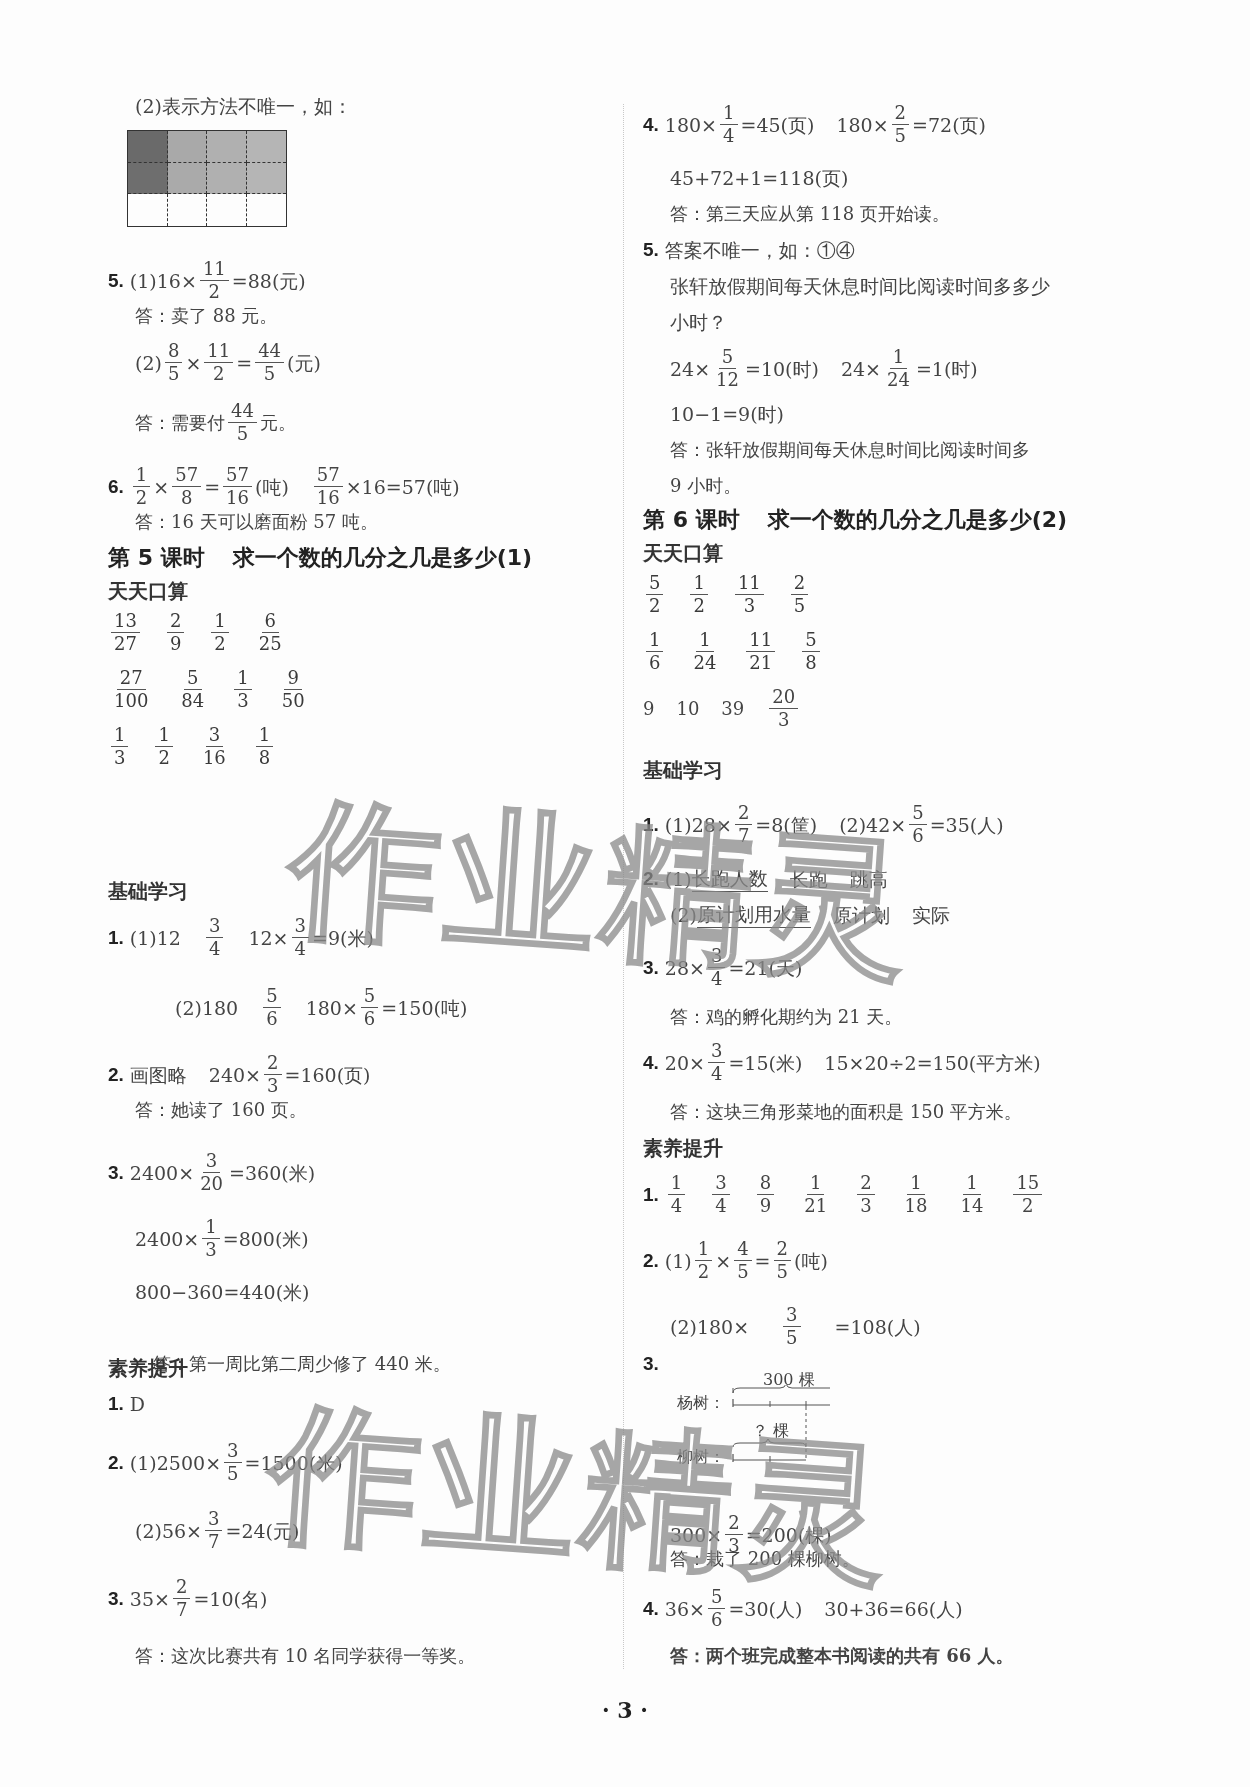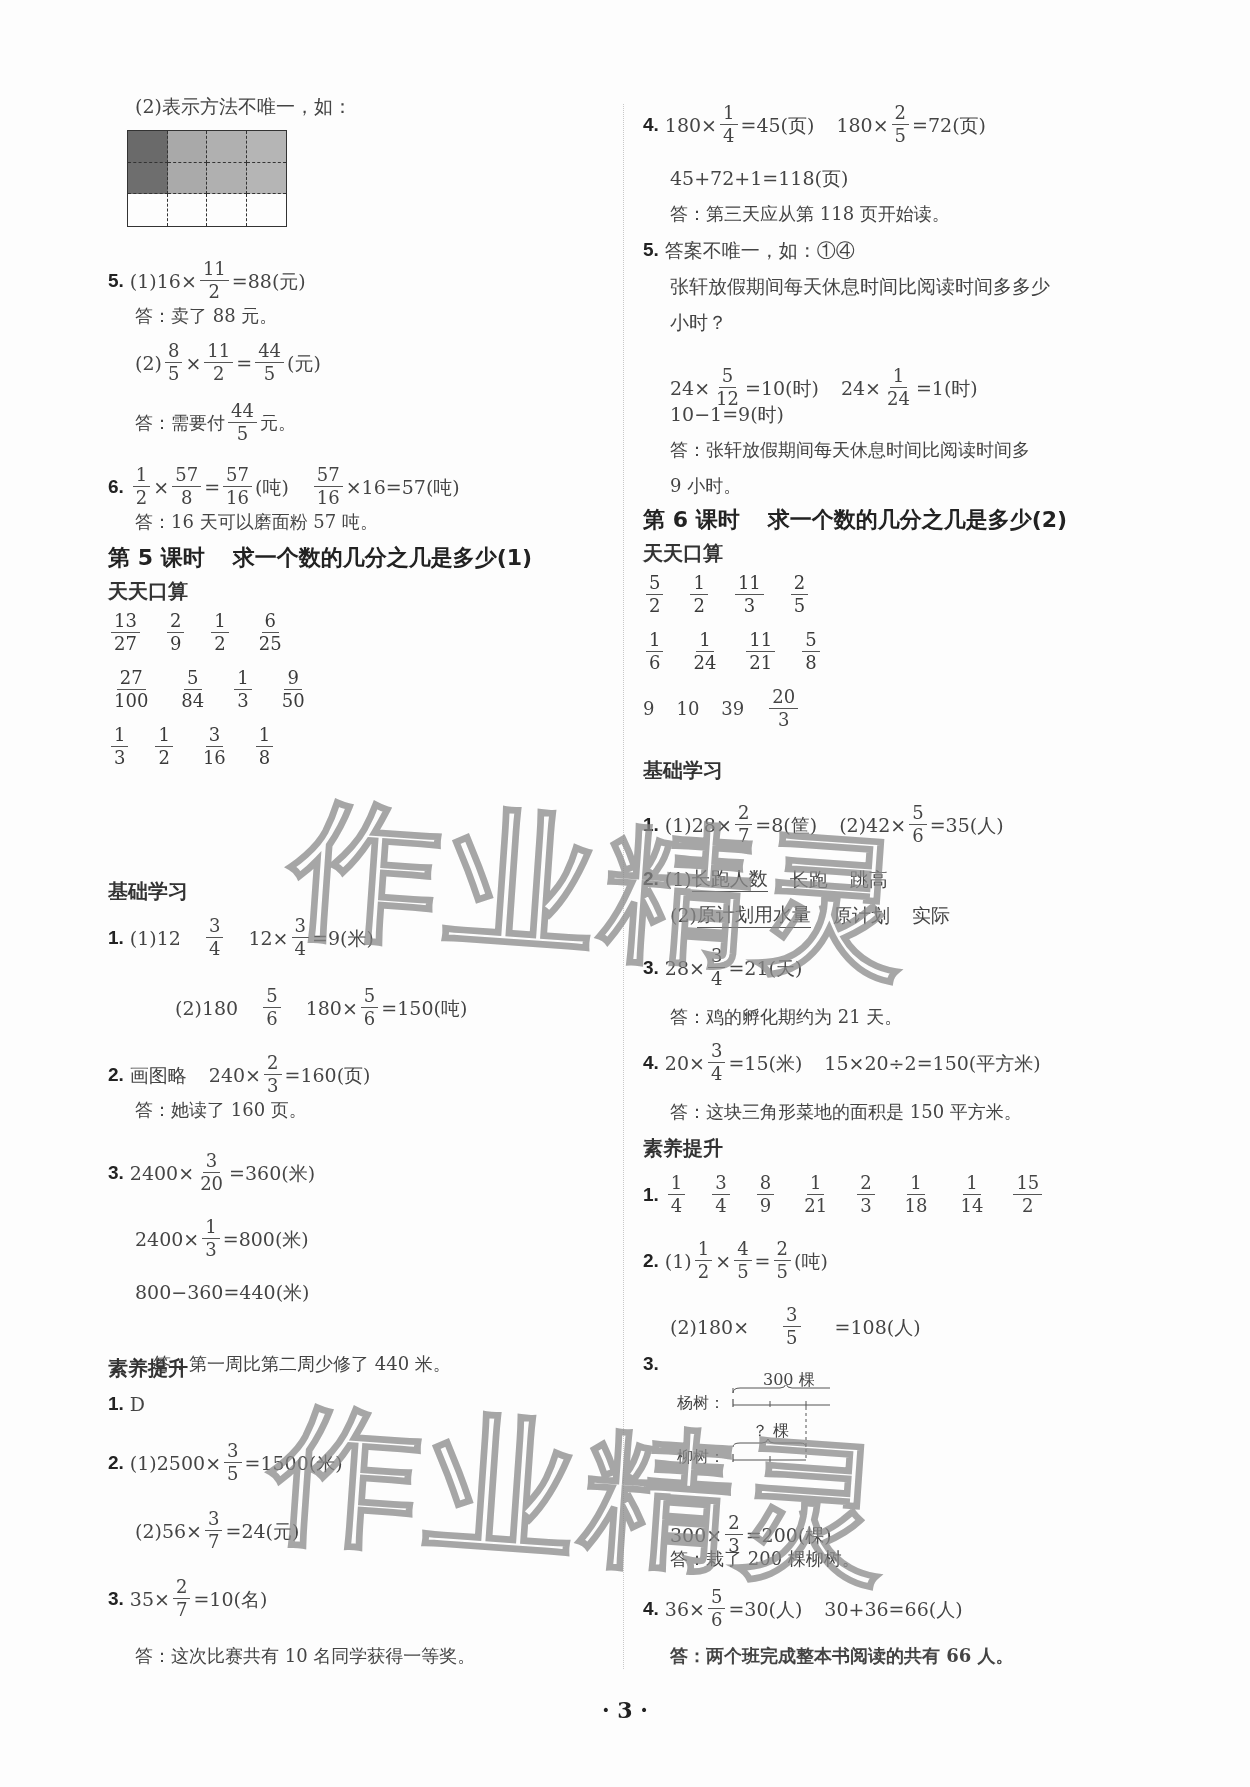--- a/index.html
+++ b/index.html
@@ -299,21 +299,21 @@
   </div>
   <div class="abs line" style="left:670px; top:166px;">45+72+1=118(页)</div>
   <div class="abs line ans" style="left:670px; top:202px;">答：第三天应从第 118 页开始读。</div>
 
   <div class="abs line" style="left:643px; top:238px;">
     <span class="num">5.</span>
     <span>答案不唯一，如：①④</span>
   </div>
   <div class="abs line" style="left:670px; top:274px;">张轩放假期间每天休息时间比阅读时间多多少</div>
   <div class="abs line" style="left:670px; top:310px;">小时？</div>
-  <div class="abs line" style="left:670px; top:365px;justify-content:flex-end;">
+  <div class="abs line" style="left:670px; top:346px;justify-content:flex-end;">
     <span>24×</span>
     <span class="frac">
         <span class="n">5</span>
         <span class="d">12</span>
       </span>
     <span>=10(时)</span>
       <span class="sp"></span>
     <span>24×</span>
     <span class="frac">
         <span class="n">1</span>

